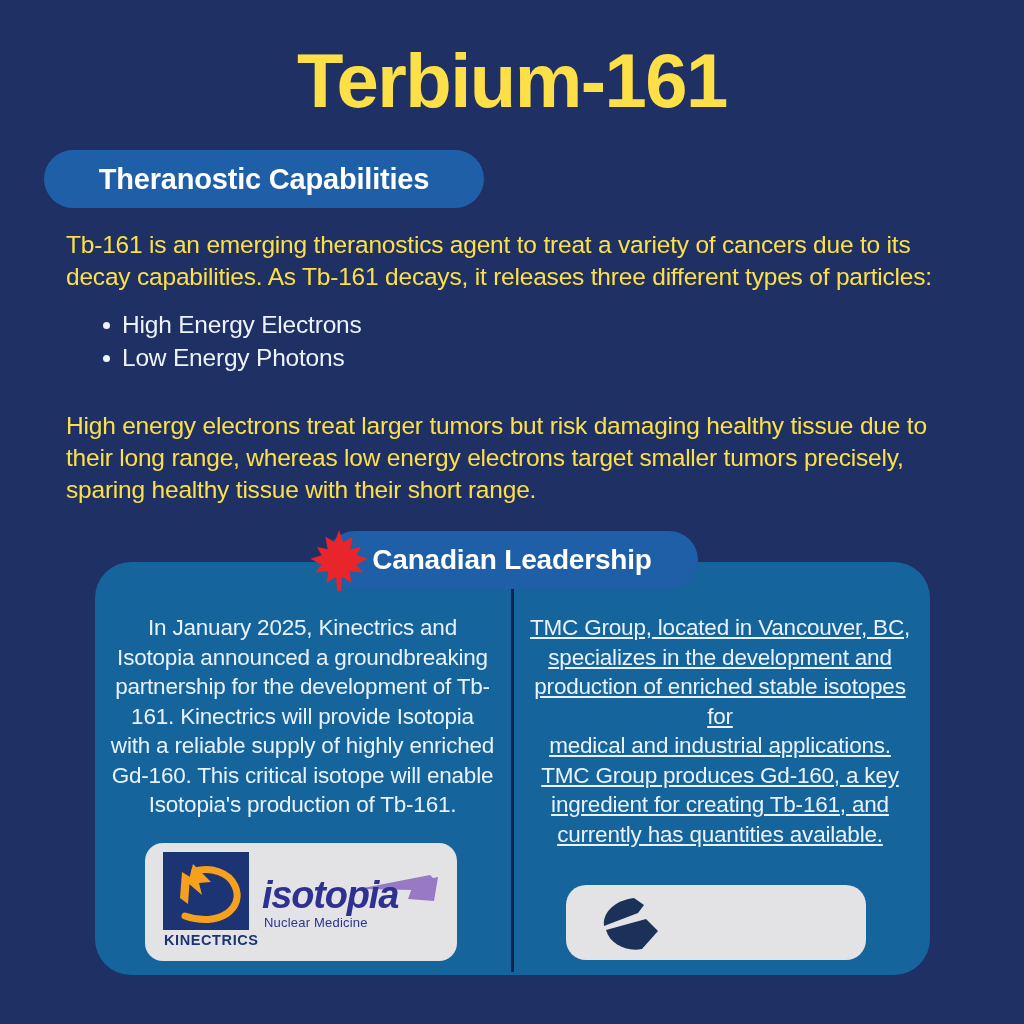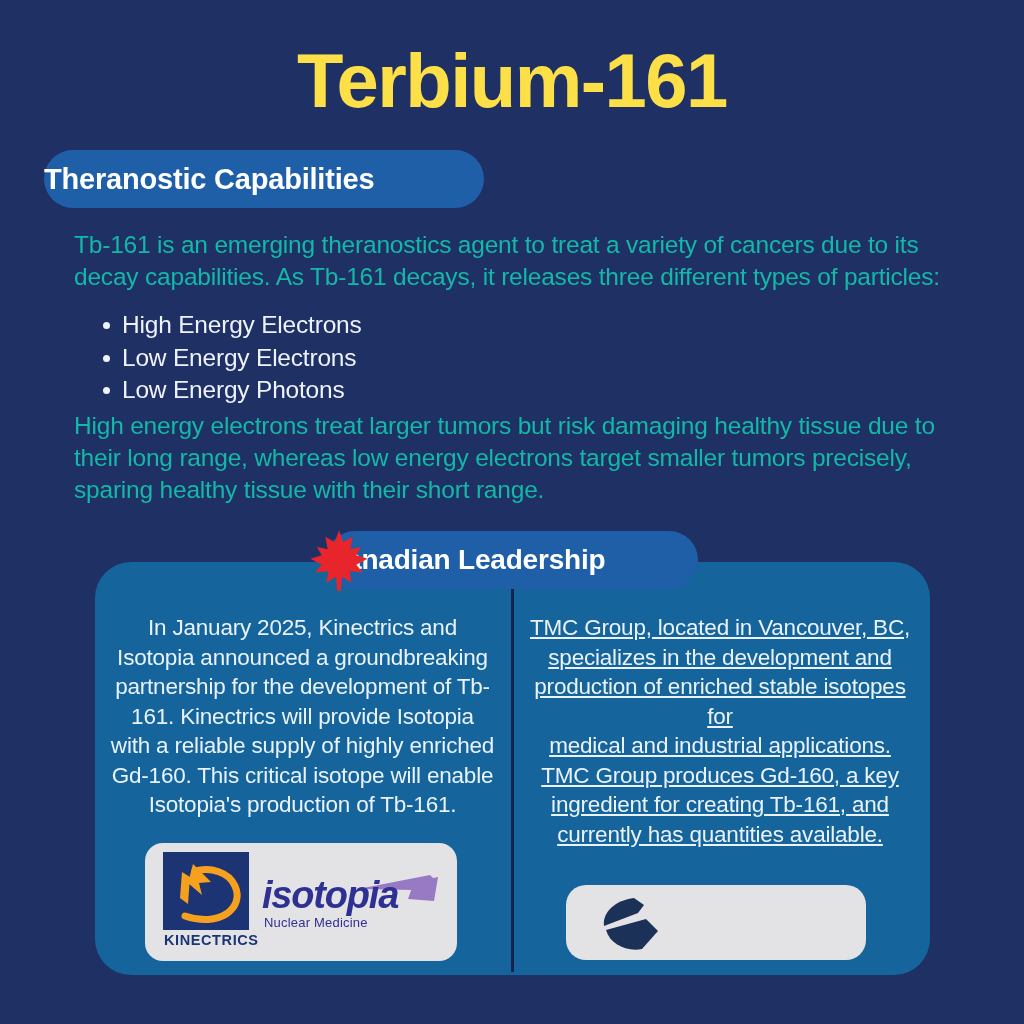--- a/index.html
+++ b/index.html
@@ -39,40 +39,39 @@
 
   
   .pill {
     position: absolute;
     background: #1f5fa8;
     border-radius: 40px;
     color: #ffffff;
     font-weight: bold;
     display: flex;
     align-items: center;
-    justify-content: flex-start;
+    justify-content: center;
     box-sizing: border-box;
   }
   .pill-theranostic {
     left: 44px;
     top: 150px;
     width: 440px;
     height: 58px;
     font-size: 29px;
     letter-spacing: -0.2px;
   }
 
   
   .body-text {
     position: absolute;
-    color: #14b8a6;
+    color: #fde047;
     font-size: 24.5px;
     line-height: 32px;
     letter-spacing: -0.2px;
-    margin-left: 8px;
   }
   .para-1 {
     left: 66px;
     top: 229px;
     width: 900px;
   }
   .bullets {
     position: absolute;
     left: 86px;
     top: 301px;
@@ -267,21 +266,20 @@
   <div class="title">Terbium-161</div>
 
   <div class="pill pill-theranostic">
     <span>Theranostic Capabilities</span>
   </div>
 
   <div class="body-text para-1">Tb-161 is an emerging theranostics agent to treat a variety of cancers due to its decay capabilities. As Tb-161 decays, it releases three different types of particles:</div>
 
   <ul class="bullets">
     <li>High Energy Electrons</li>
-    <li>Low Energy Electrons</li>
     <li>Low Energy Photons</li>
   </ul>
 
   <div class="body-text para-2">High energy electrons treat larger tumors but risk damaging healthy tissue due to their long range, whereas low energy electrons target smaller tumors precisely, sparing healthy tissue with their short range.</div>
 
   <div class="card"></div>
   <div class="divider"></div>
 
   <div class="pill pill-canadian">
     <span>Canadian Leadership</span>

